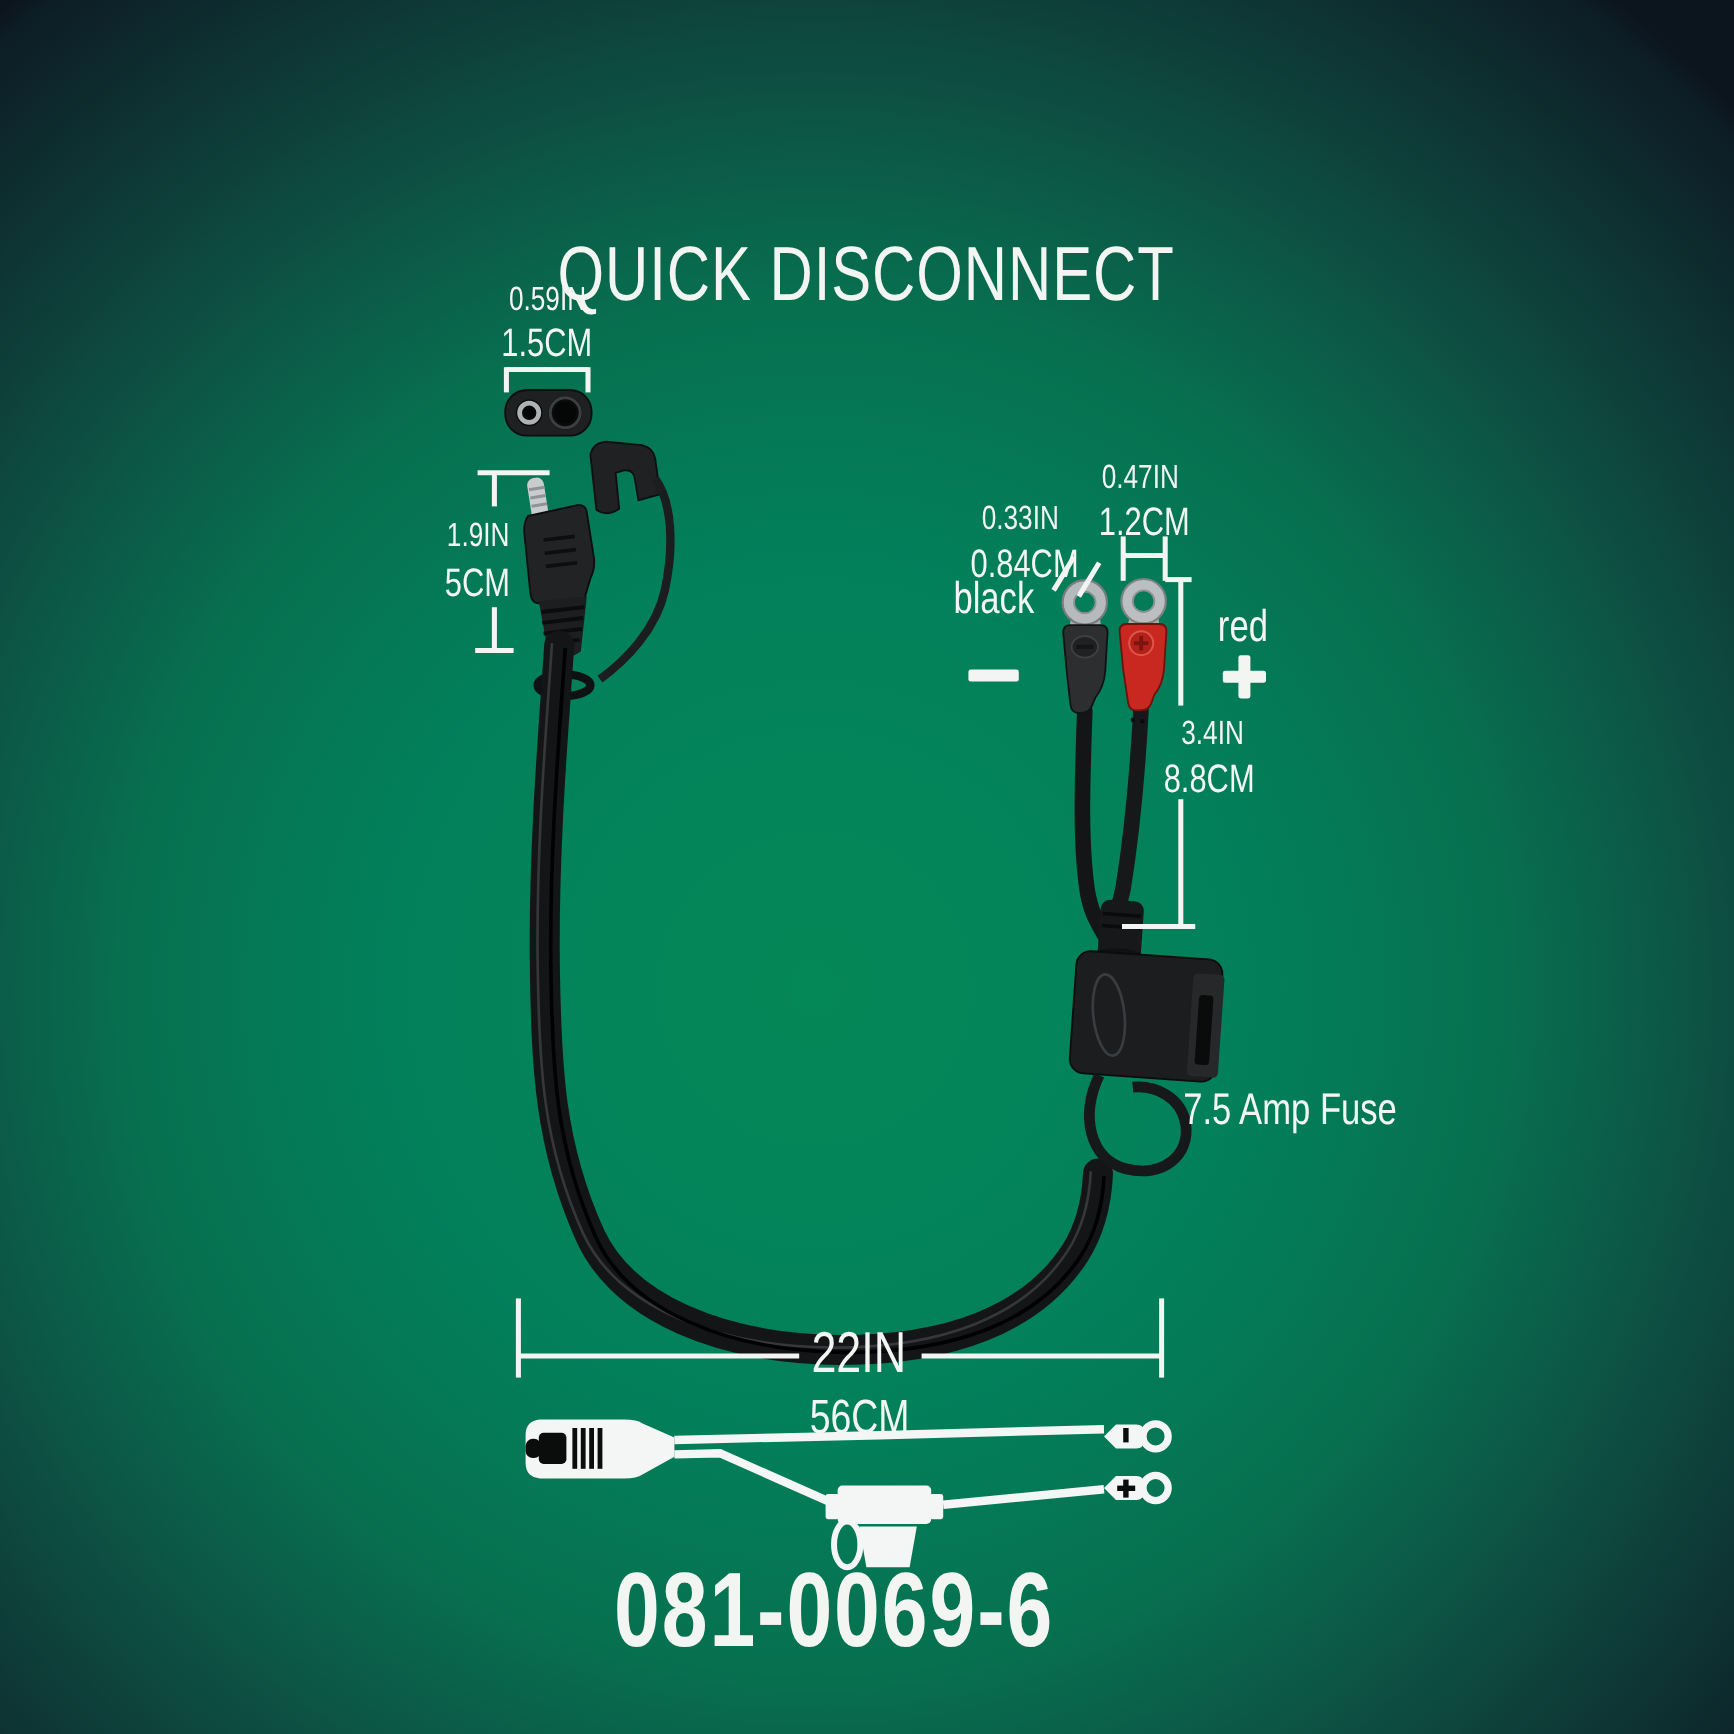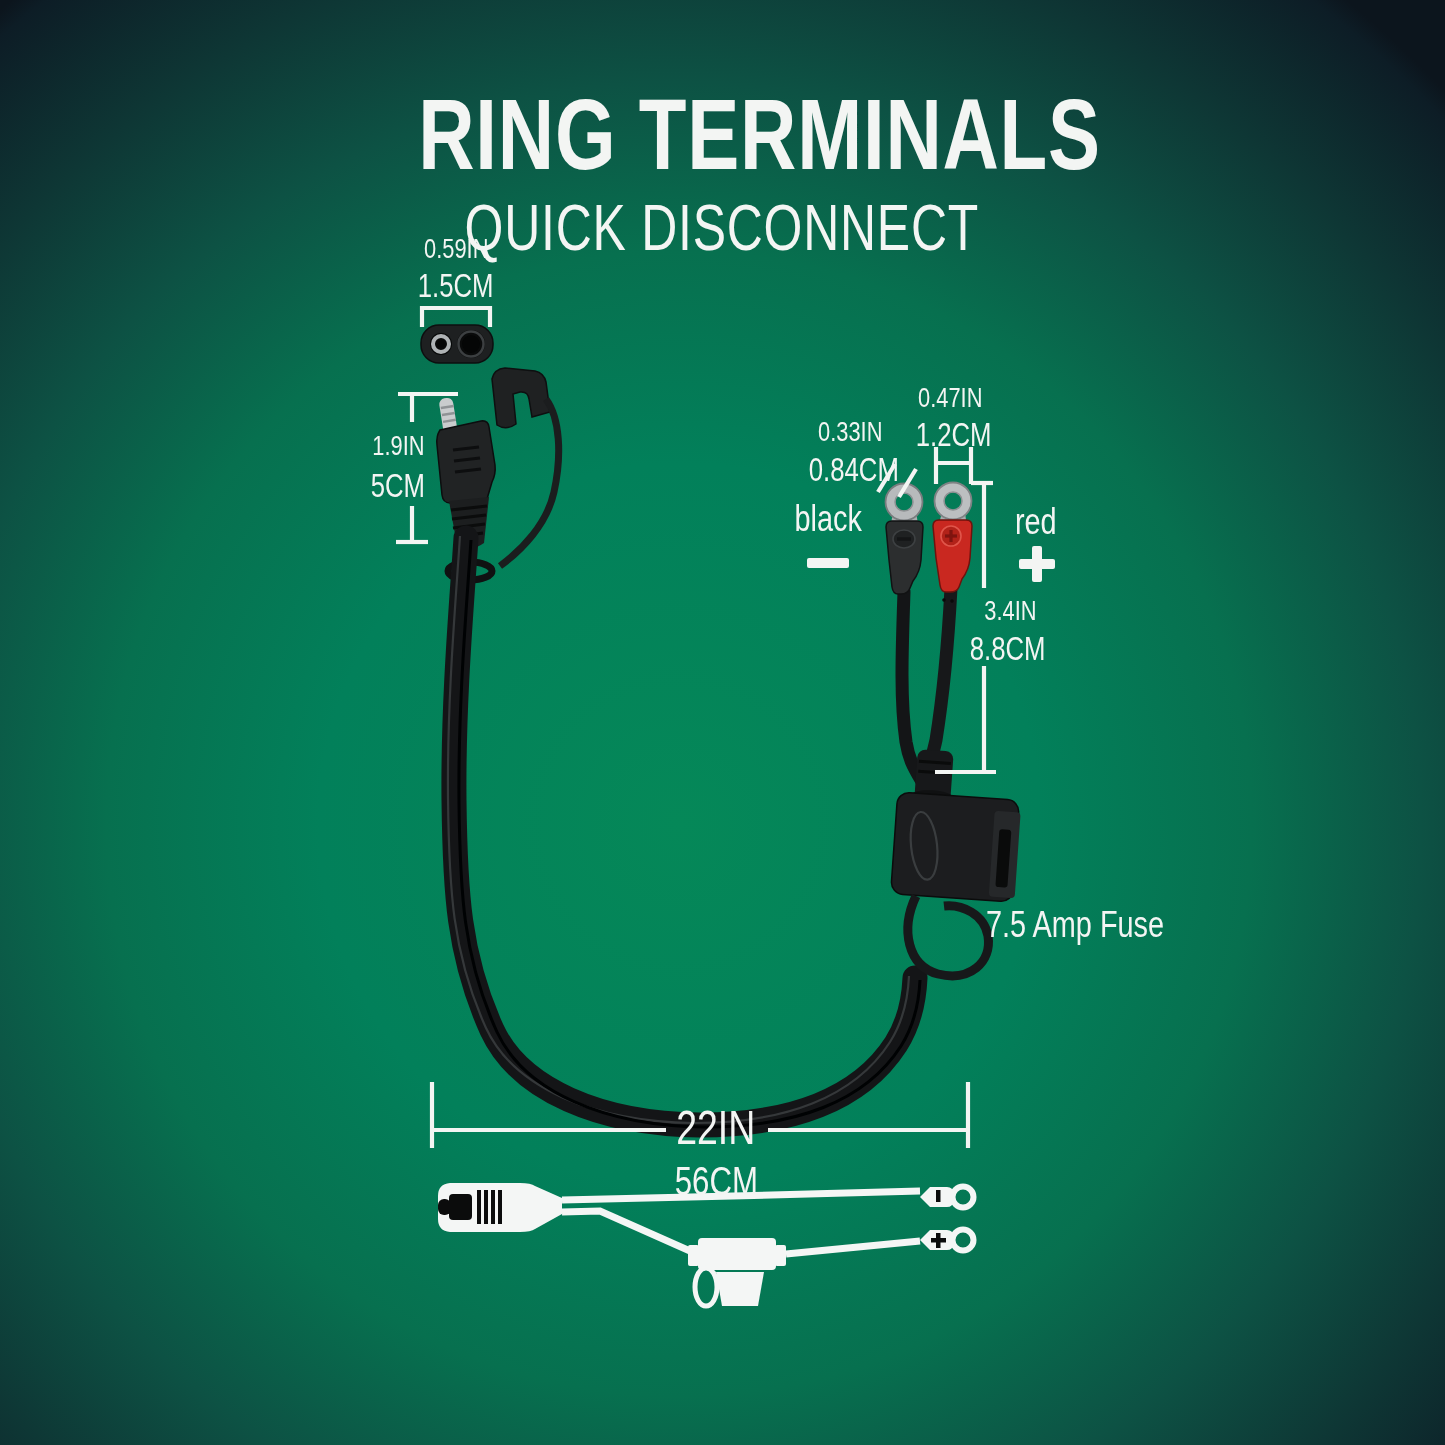--- a/index.html
+++ b/index.html
@@ -193,46 +193,46 @@
       </g>
       <g>
         <path d="M 920 1240 L 930 1230 L 947 1230 Q 953 1230 953 1236 L 953 1244 Q 953 1250 947 1250 L 930 1250 Z" fill="#f4f6f5"></path>
         <rect x="931" y="1238" width="15" height="4.5" fill="#0b0c0c"></rect>
         <rect x="936" y="1233" width="4.5" height="15" fill="#0b0c0c"></rect>
         <circle cx="963" cy="1240" r="10.5" fill="none" stroke="#f4f6f5" stroke-width="6"></circle>
       </g>
     </g>
   </svg>
 
-  <div class="lbl title" style="left:322px;top:80px;width:800px;"><span class="cond">RING TERMINALS</span></div>
   <div class="lbl subtitle" style="left:322px;top:194px;width:800px;"><span class="cond">QUICK DISCONNECT</span></div>
 
   <div class="lbl meas" style="left:406px;top:234px;width:100px;"><span class="cond">0.59IN</span></div>
   <div class="lbl meas2" style="left:406px;top:268px;width:100px;text-decoration:underline;"><span class="cond">1.5CM</span></div>
 
   <div class="lbl meas" style="left:348px;top:431px;width:100px;"><span class="cond">1.9IN</span></div>
   <div class="lbl meas2" style="left:348px;top:468px;width:100px;"><span class="cond">5CM</span></div>
 
   <div class="lbl meas" style="left:798px;top:417px;width:104px;"><span class="cond">0.33IN</span></div>
   <div class="lbl meas2" style="left:796px;top:452px;width:104px;"><span class="cond">0.84CM</span></div>
 
   <div class="lbl meas" style="left:898px;top:383px;width:104px;"><span class="cond">0.47IN</span></div>
   <div class="lbl meas2" style="left:898px;top:417px;width:104px;text-align:right;"><span class="cond">1.2CM</span></div>
 
-  <div class="lbl wirelbl" style="left:778px;top:499px;width:100px;"><span class="cond">black</span></div>
+  <div class="lbl wirelbl" style="left:778px;top:479px;width:100px;"><span class="cond">black</span></div>
   <div class="lbl wirelbl" style="left:986px;top:502px;width:100px;"><span class="cond">red</span></div>
 
   <div class="bar" style="left:807px;top:558px;width:42px;height:10px;"></div>
   <div style="position:absolute;left:1019px;top:546px;width:36px;height:36px;">
     <div class="bar" style="left:0;top:13px;width:36px;height:10px;"></div>
     <div class="bar" style="left:13px;top:0;width:10px;height:36px;"></div>
   </div>
 
   <div class="lbl meas" style="left:958px;top:596px;width:104px;"><span class="cond">3.4IN</span></div>
   <div class="lbl meas2" style="left:956px;top:631px;width:104px;"><span class="cond">8.8CM</span></div>
 
   <div class="lbl wirelbl" style="left:986px;top:905px;text-align:left;"><span class="condL">7.5 Amp Fuse</span></div>
 
   <div class="lbl meas" style="left:646px;top:1102px;width:140px;font-size:48px;"><span class="cond">22IN</span></div>
   <div class="lbl meas" style="left:646px;top:1160px;width:140px;font-size:40px;"><span class="cond">56CM</span></div>
 
+  <div class="lbl pn" style="left:445px;top:1294px;width:500px;"><span class="cond">081-0069-6</span></div>
 
 </div>
 
 </body></html>

